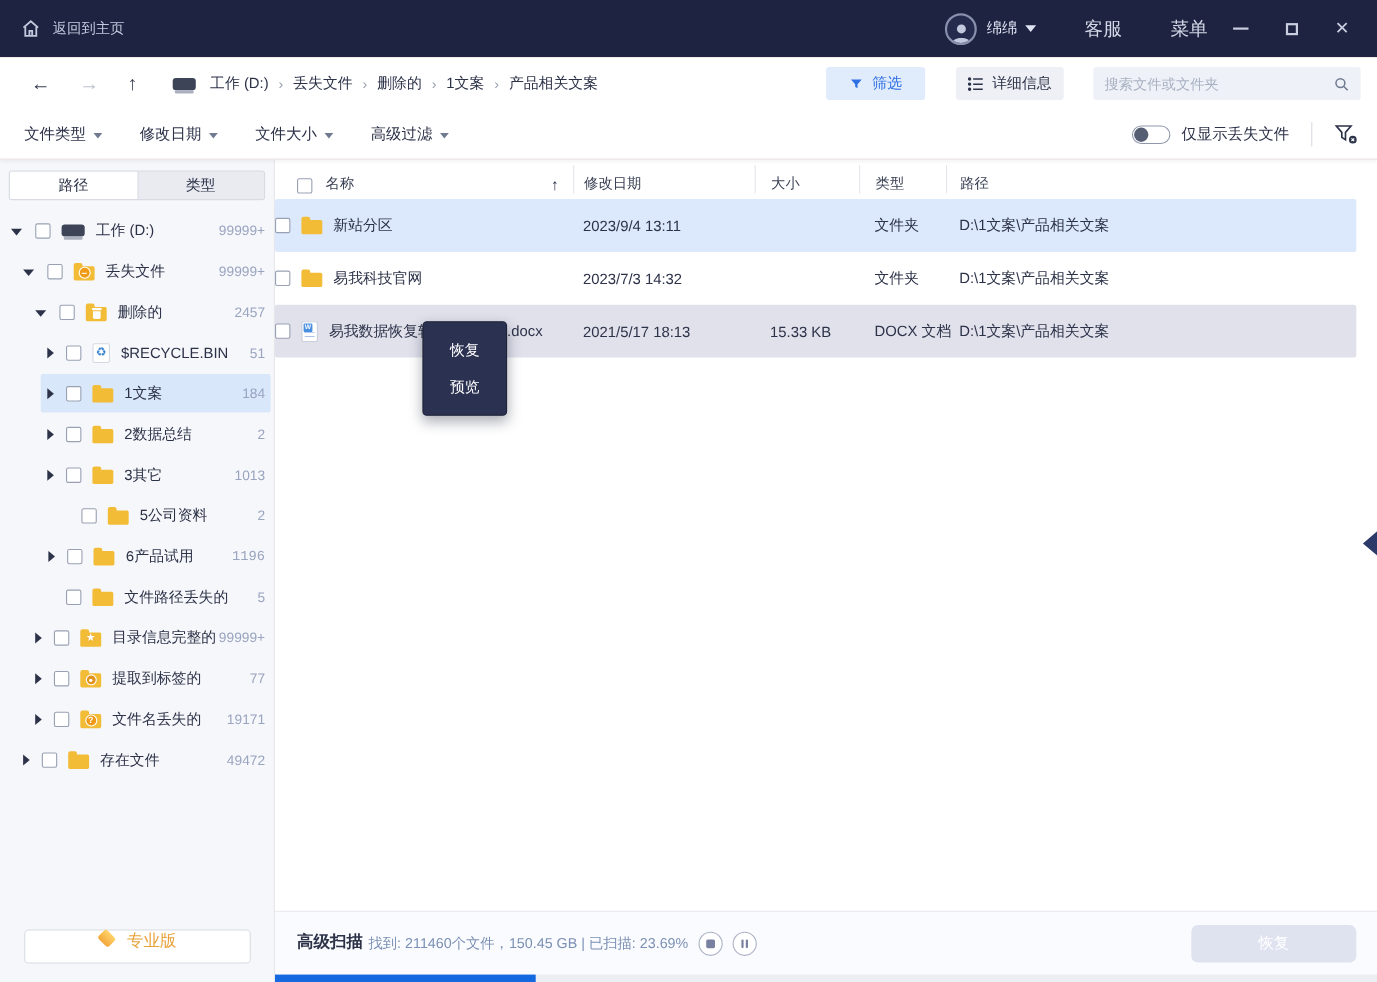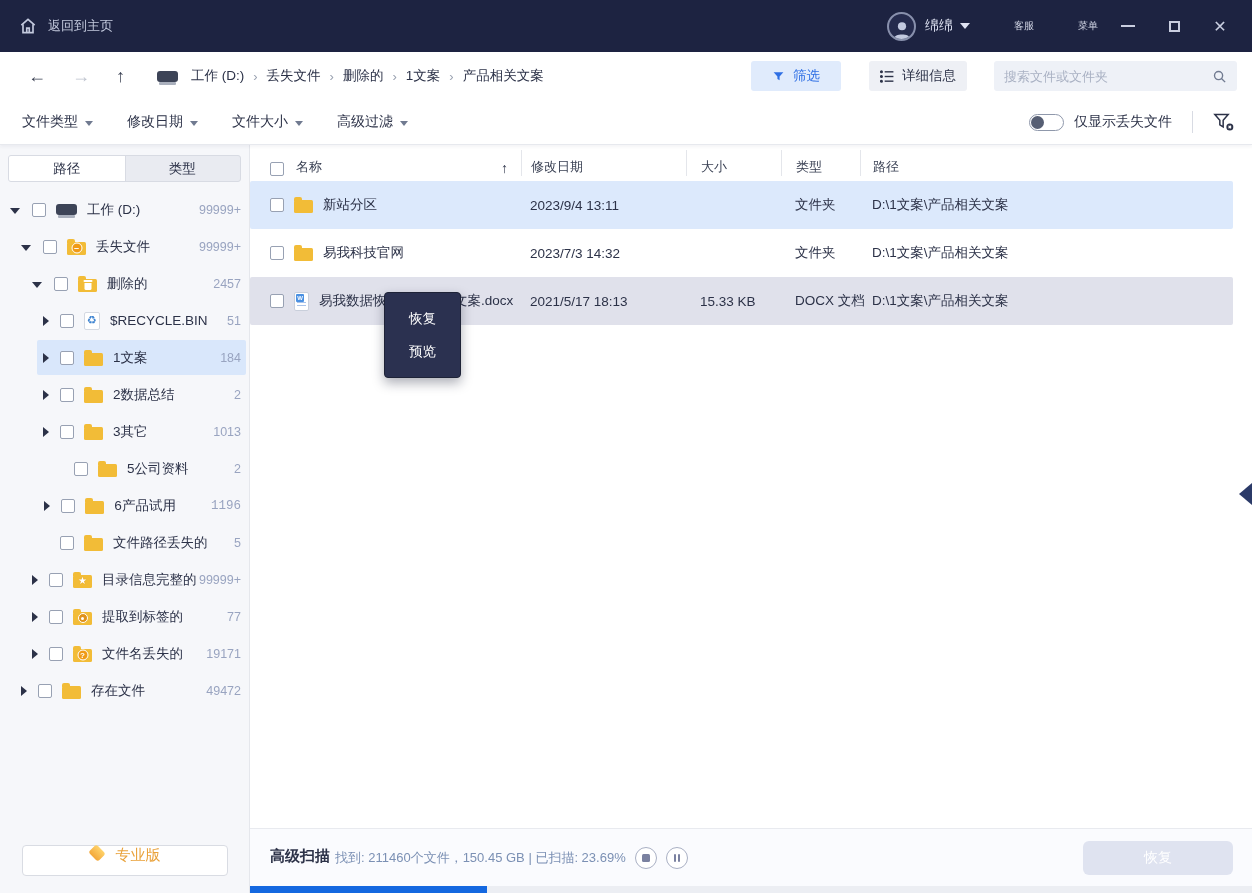--- a/index.html
+++ b/index.html
@@ -7,21 +7,21 @@
   body { font-family:"Liberation Sans","DejaVu Sans",sans-serif; background:#fff; }
   .window { position:relative; width:1252px; height:893px; background:#fca5a5; overflow:hidden; }
 
   
   .titlebar { height:52px; background:#1d2341; display:flex; align-items:center; color:#c9cee0; }
   .home-btn { display:flex; align-items:center; gap:10px; margin-left:18px; font-size:13px; color:#c3c9dd; cursor:default; }
   .tb-right { margin-left:auto; display:flex; align-items:center; margin-right:16px; }
   .avatar { width:29px; height:29px; border-radius:50%; border:2px solid #8890ac; background:#252b4d; display:flex; align-items:flex-end; justify-content:center; overflow:hidden; }
   .username { font-size:14px; color:#dfe3f2; margin-left:9px; }
   .caret-down { width:0; height:0; border-left:5px solid transparent; border-right:5px solid transparent; border-top:6px solid #dfe3f2; margin-left:7px; }
-  .tb-link { font-size:10px; color:#d3d7e6; margin-left:44px; }
+  .tb-link { font-size:17px; color:#d3d7e6; margin-left:44px; }
   .win-btn { width:32px; height:30px; display:flex; align-items:center; justify-content:center; margin-left:14px; color:#c9cee0; }
   .min-bar { width:14px; height:2px; background:#c9cee0; }
   .max-box { width:11px; height:11px; border:2px solid #c9cee0; }
   .close-x { font-size:16px; }
 
   
   .toolbar { height:48px; background:#fff; display:flex; align-items:center; position:relative; z-index:3; }
   .nav-arrows { display:flex; align-items:center; gap:26px; margin-left:28px; font-size:18px; color:#3c4254; }
   .nav-arrows .disabled { color:#bfc4cf; }
   .crumb { display:flex; align-items:center; gap:9px; margin-left:32px; font-size:13.5px; color:#2c3248; }
@@ -102,21 +102,21 @@
   .hd-size { width:95px; padding-left:14px; border-left:1px solid #e4e6eb; }
   .hd-type { width:79px; padding-left:14px; border-left:1px solid #e4e6eb; }
   .hd-path { flex:1; padding-left:12px; border-left:1px solid #e4e6eb; }
   .sort-arrow { margin-left:auto; margin-right:13px; font-weight:bold; font-size:14px; color:#2c3248; }
   .hd-name .cb, .trow .cb { margin-right:0; }
   .hd-name .cb { margin-right:12px; }
   .trow { height:48px; display:flex; align-items:center; font-size:13.5px; color:#2c3248; margin-right:19px; border-radius:2px; }
   .t-blue { background:#dce9fc; }
   .t-white { background:#fff; }
   .t-selected { background:#e0e1eb; }
-  .cell-name { width:271px; padding-left:20px; display:flex; align-items:center; overflow:hidden; }
+  .cell-name { width:271px; display:flex; align-items:center; overflow:hidden; }
   .cell-name .cb { margin-right:10px; }
   .cell-name .ticon { margin-right:10px; }
   .cell-name .fname { white-space:nowrap; }
   .cell-date { width:165px; padding-left:9px; }
   .cell-size { width:95px; padding-left:14px; }
   .cell-type { width:79px; padding-left:14px; white-space:nowrap; }
   .cell-path { flex:1; padding-left:12px; white-space:nowrap; }
 
   
   .ctx-menu { position:absolute; left:134px; top:147px; width:77px; background:#2b3150; border:1px solid #1e2337; border-radius:4px; box-shadow:0 5px 12px rgba(20,25,50,.35); padding:9px 0; z-index:6; }

